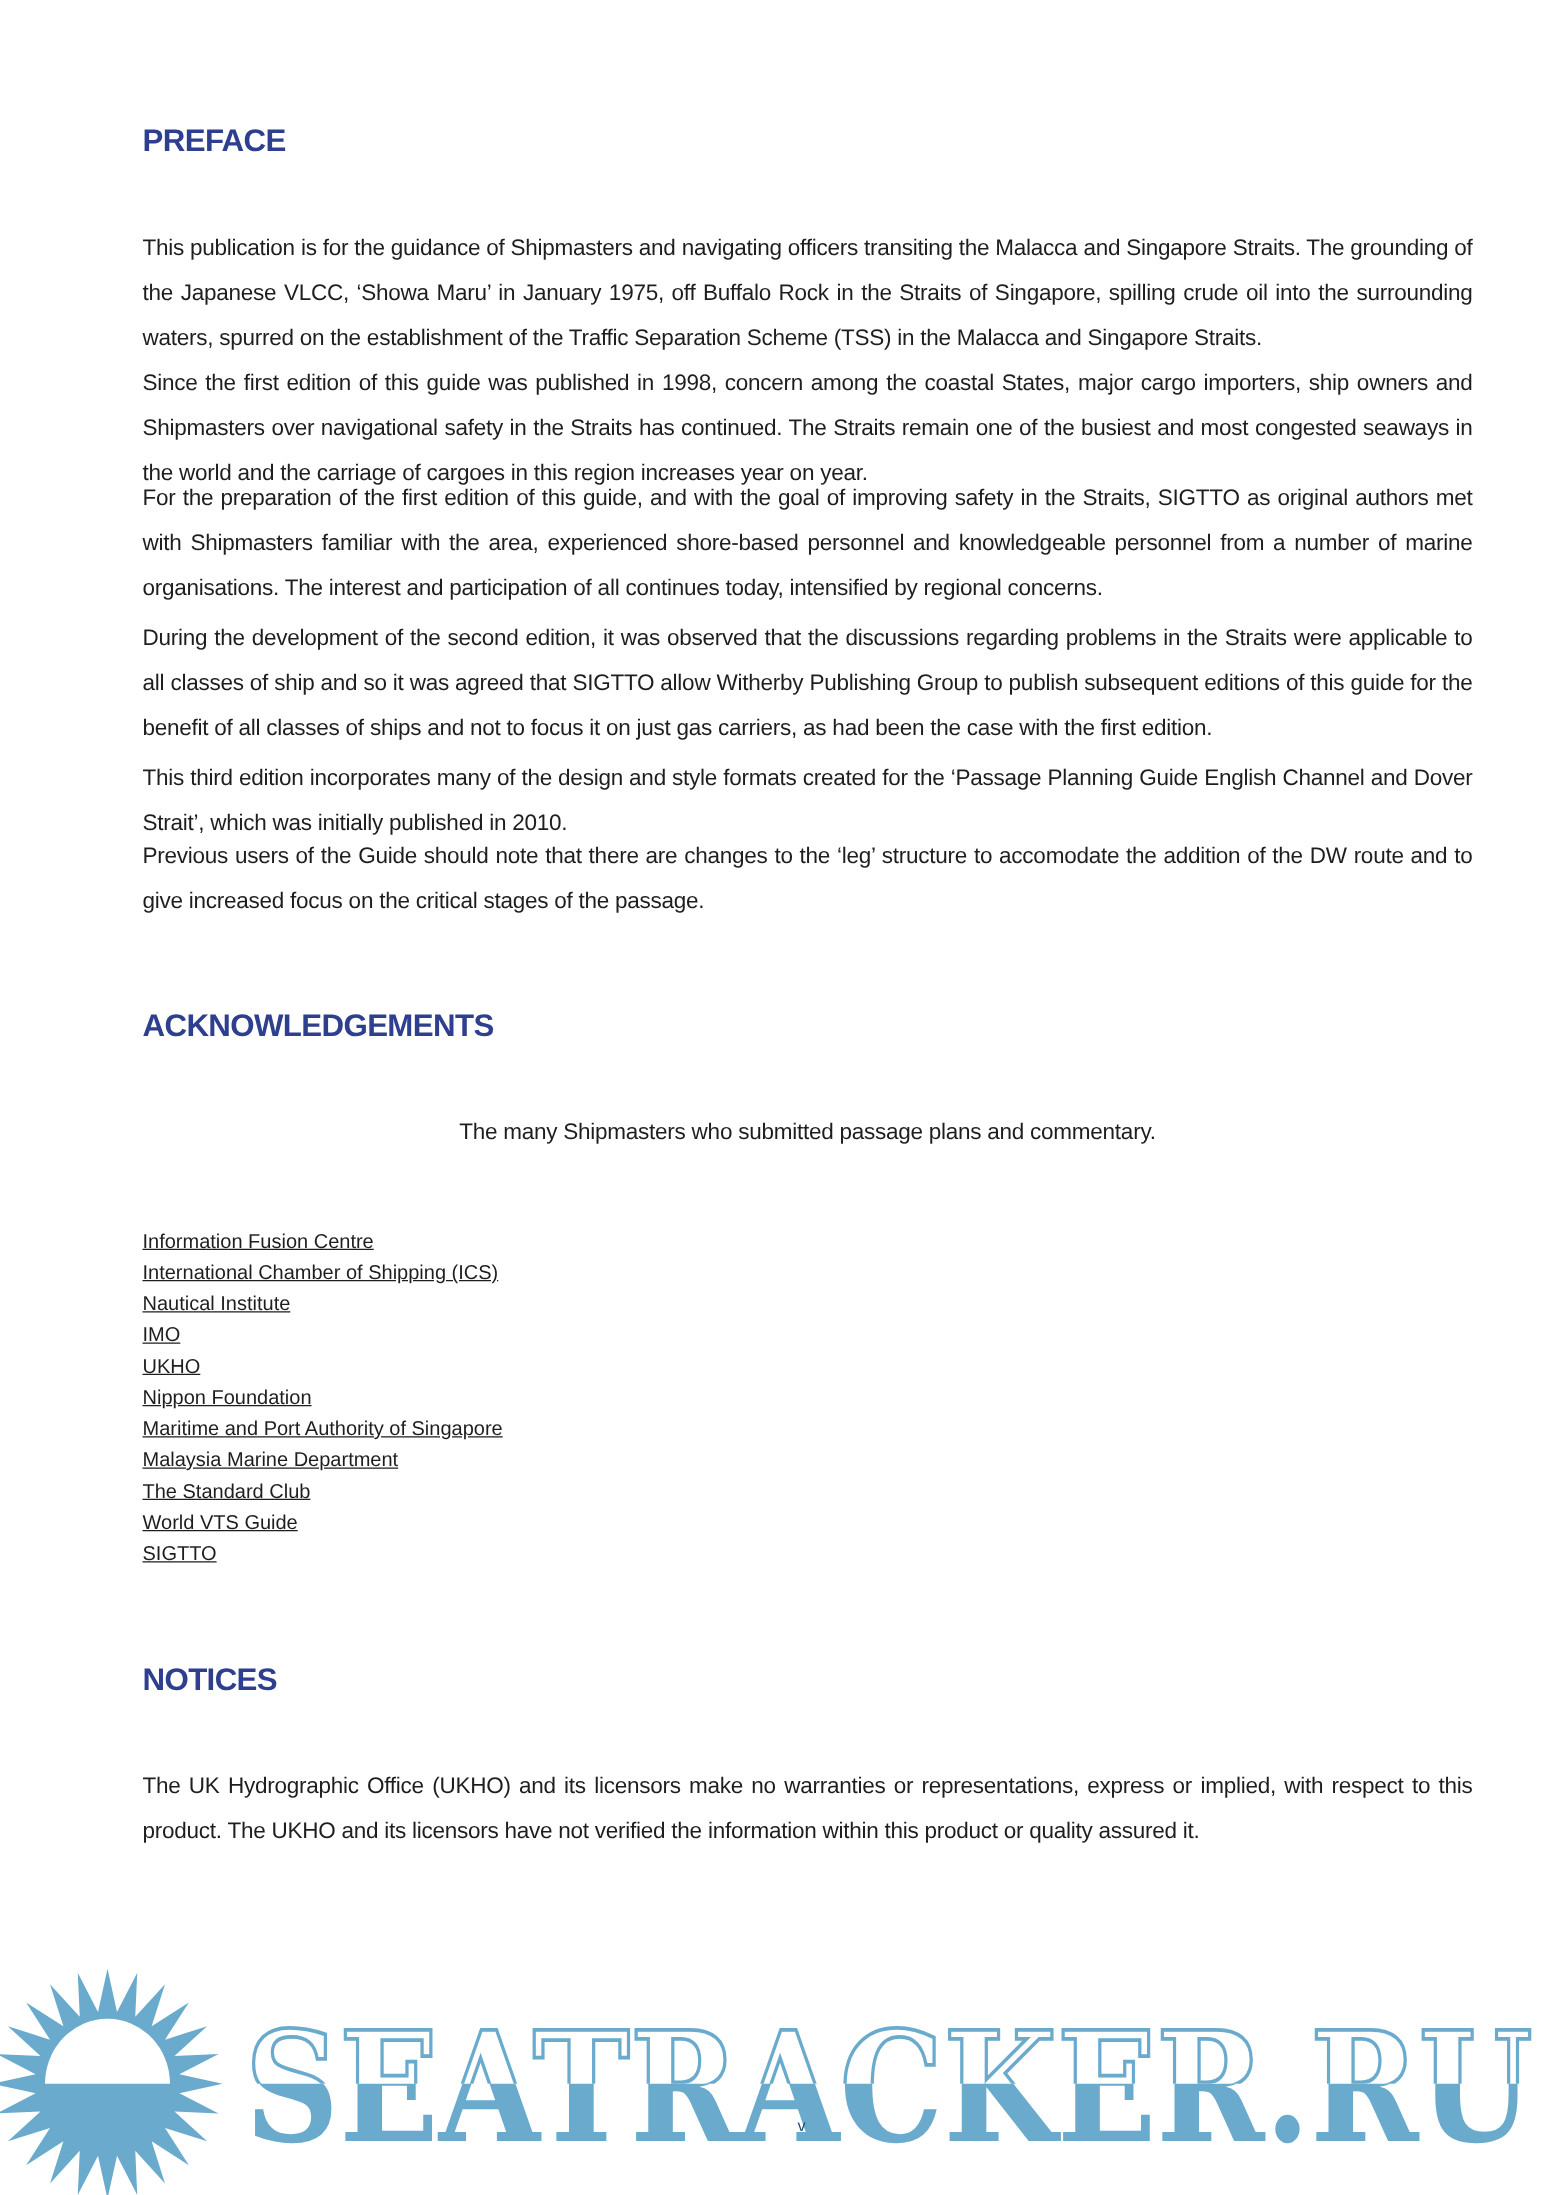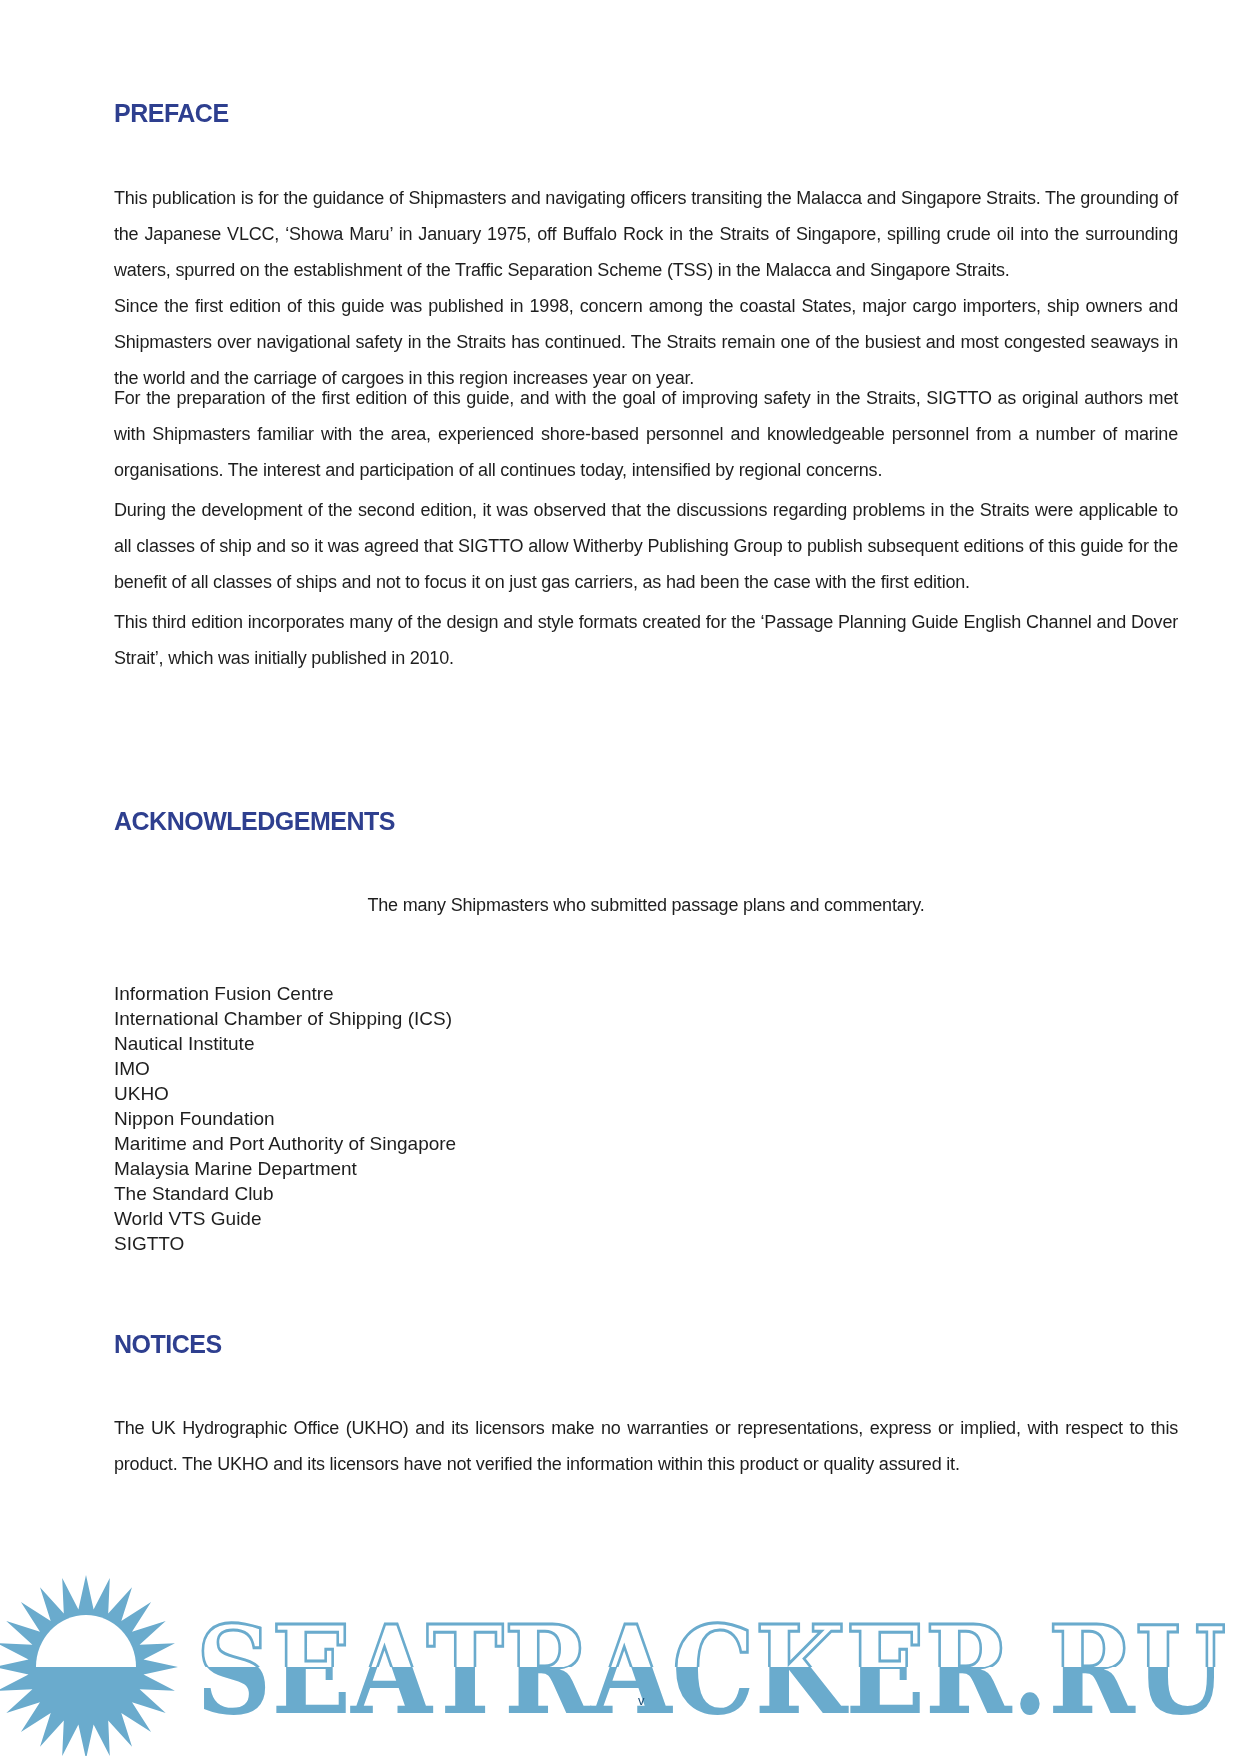--- a/index.html
+++ b/index.html
@@ -5,38 +5,39 @@
   html, body { margin: 0; padding: 0; background: #ffffff; }
   body { width: 1244px; height: 1756px; position: relative; overflow: hidden;
          font-family: "Liberation Sans", sans-serif; color: #1e1e1e; }
   .page { position: absolute; left: 0; top: 0; width: 1054px; height: 1756px; }
   .heading { position: absolute; left: 114px; margin: 0; font-family: "Liberation Sans", sans-serif;
              font-weight: bold; color: #2e3f8f; font-size: 25px; letter-spacing: -0.5px; }
   .para { position: absolute; left: 114px; width: 1064px; margin: 0; font-size: 18px;
           line-height: 36px; text-align: justify; letter-spacing: -0.2px; }
   .para-left { text-align: center; }
   .org-list { position: absolute; left: 114px; top: 981px; margin: 0; padding: 0; list-style: none;
-              font-size: 19px; line-height: 25px; }
+              font-size: 16px; line-height: 25px; text-decoration: underline; }
   .org-list li { margin: 0; padding: 0; }
   .caps { position: absolute; left: 114px; top: 1518px; font-size: 18px; letter-spacing: -0.2px; }
   .watermark { position: absolute; left: 0; top: 1575px; width: 1244px; height: 181px; }
   .page-number { position: absolute; left: 638px; top: 1693px; font-size: 13px; color: #1b4f78; }
 </style>
 </head>
 <body>
 
 <div class="page">
 
   <h2 class="heading" style="top:99px">PREFACE</h2>
 
   <p class="para" style="top:180px">This publication is for the guidance of Shipmasters and navigating officers transiting the Malacca and Singapore Straits. The grounding of the Japanese VLCC, ‘Showa Maru’ in January 1975, off Buffalo Rock in the Straits of Singapore, spilling crude oil into the surrounding waters, spurred on the establishment of the Traffic Separation Scheme (TSS) in the Malacca and Singapore Straits.</p>
   <p class="para" style="top:288px">Since the first edition of this guide was published in 1998, concern among the coastal States, major cargo importers, ship owners and Shipmasters over navigational safety in the Straits has continued. The Straits remain one of the busiest and most congested seaways in the world and the carriage of cargoes in this region increases year on year.</p>
   <p class="para" style="top:380px">For the preparation of the first edition of this guide, and with the goal of improving safety in the Straits, SIGTTO as original authors met with Shipmasters familiar with the area, experienced shore-based personnel and knowledgeable personnel from a number of marine organisations. The interest and participation of all continues today, intensified by regional concerns.</p>
   <p class="para" style="top:492px">During the development of the second edition, it was observed that the discussions regarding problems in the Straits were applicable to all classes of ship and so it was agreed that SIGTTO allow Witherby Publishing Group to publish subsequent editions of this guide for the benefit of all classes of ships and not to focus it on just gas carriers, as had been the case with the first edition.</p>
   <p class="para" style="top:604px">This third edition incorporates many of the design and style formats created for the ‘Passage Planning Guide English Channel and Dover Strait’, which was initially published in 2010.</p>
+  <p class="para" style="top:666px">Previous users of the Guide should note that there are changes to the ‘leg’ structure to accomodate the addition of the DW route and to give increased focus on the critical stages of the passage.</p>
 
   <h2 class="heading" style="top:807px">ACKNOWLEDGEMENTS</h2>
 
   <p class="para para-left" style="top:887px">The many Shipmasters who submitted passage plans and commentary.</p>
 
   <ul class="org-list">
     <li>Information Fusion Centre</li>
     <li>International Chamber of Shipping (ICS)</li>
     <li>Nautical Institute</li>
     <li>IMO</li>

